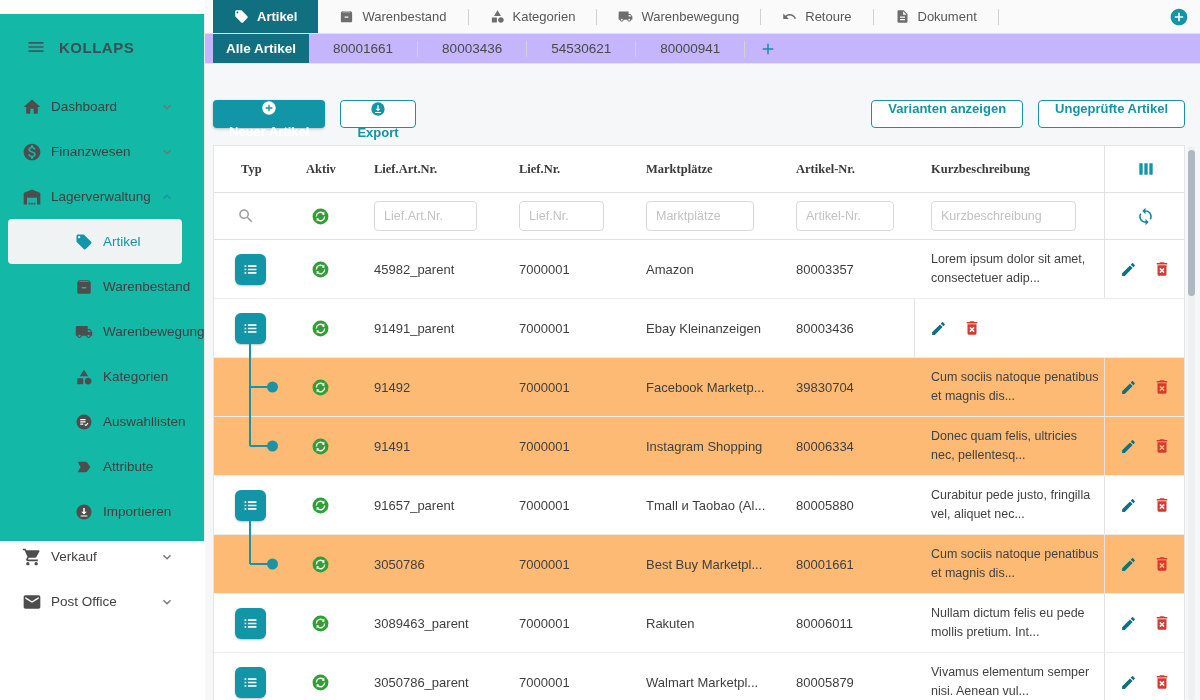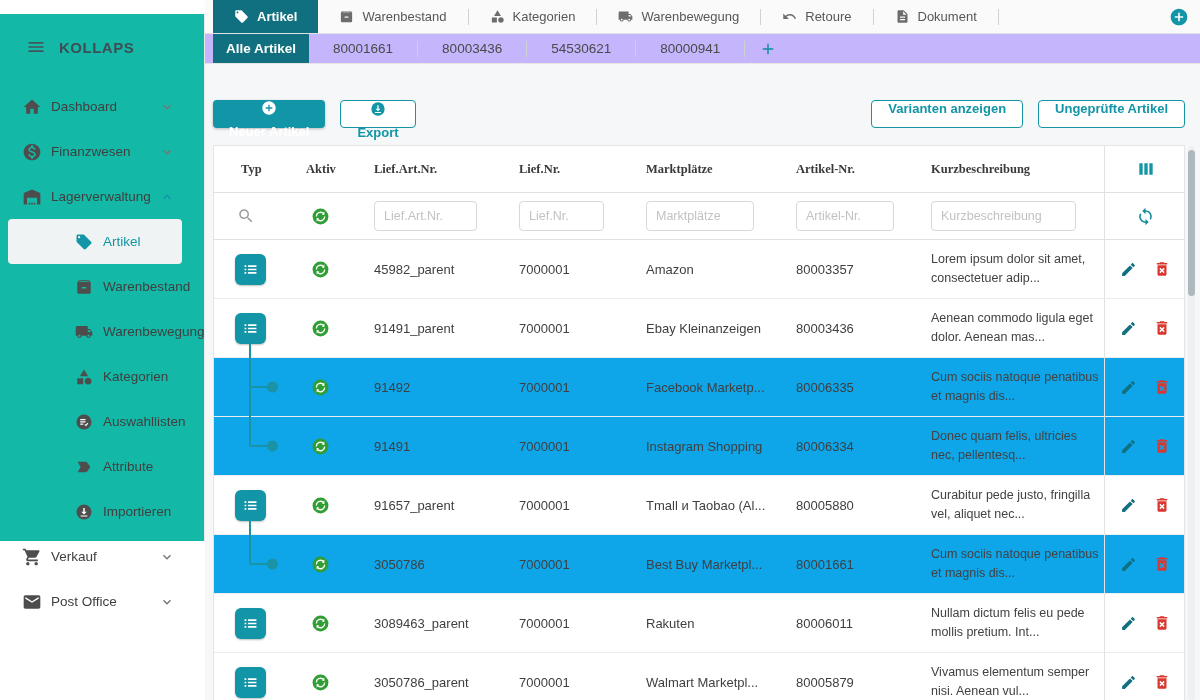--- a/index.html
+++ b/index.html
@@ -46,21 +46,21 @@
   .btn-primary{background:#1295a6;color:#fff;box-shadow:0 1px 3px rgba(0,0,0,.25);}
   .btn-outline{background:#fff;color:#1295a6;border:1px solid #1295a6;}
   .toolbar .spacer{margin-left:auto;}
 
   
   .card{position:absolute;left:8px;top:145px;width:972px;height:556px;background:#fff;border:1px solid #e4e6e6;border-bottom:none;box-sizing:border-box;overflow:hidden;}
   .trow{display:flex;border-bottom:1px solid #ececec;background:#fff;}
   .thead{height:46px;font-weight:bold;font-size:12.5px;color:#3a3a3a;border-bottom:1px solid #e0e0e0;font-family:Liberation Serif, serif;}
   .tfilter{height:46px;border-bottom:1px solid #e0e0e0;}
   .tdata{height:58px;font-size:13px;color:#3f3f3f;}
-  .tdata.shaded{background:#0ea5e9;}
+  .tdata.shaded{background:#fdba74;}
   .cell{flex:none;display:flex;align-items:center;height:100%;box-sizing:border-box;position:relative;}
   .c0{width:75px;} .c1{width:70px;} .c2{width:145px;} .c3{width:130px;} .c4{width:145px;} .c5{width:135px;} .c6{width:190px;}
   .c7{width:82px;border-left:1px solid #e2e2e2;justify-content:center;gap:16px;}
   .thead .c0{padding-left:27px;} .thead .c1{padding-left:17px;}
   .thead .c2,.thead .c3{padding-left:15px;} .thead .c4{padding-left:12px;}
   .thead .c5,.thead .c6{padding-left:17px;} .thead .c7{padding:0;}
   .tdata .c2,.tdata .c3{padding-left:15px;} .tdata .c4{padding-left:12px;}
   .tdata .c5,.tdata .c6{padding-left:17px;}
   .val{white-space:nowrap;}
   .kurz{width:172px;line-height:1.5;font-size:12.5px;color:#424242;}
@@ -478,23 +478,20 @@
             </div>
             <div class="cell c3">
               <span class="val">7000001</span>
             </div>
             <div class="cell c4">
               <span class="val">Ebay Kleinanzeigen</span>
             </div>
             <div class="cell c5">
               <span class="val">80003436</span>
             </div>
-            <div class="cell c6">
-              <div class="kurz">Aenean commodo ligula eget dolor. Aenean mas...</div>
-            </div>
             <div class="cell c7">
               <span class="ic act-edit">
                 <svg viewBox="0 0 24 24" fill="currentColor">
                   <path d="M3 17.25V21h3.75L17.81 9.94l-3.75-3.75L3 17.25zM20.71 7.04c.39-.39.39-1.02 0-1.41l-2.34-2.34c-.39-.39-1.02-.39-1.41 0l-1.83 1.83 3.75 3.75 1.83-1.83z"></path>
                 </svg>
               </span>
               <span class="ic act-del">
                 <svg viewBox="0 0 24 24" fill="currentColor">
                   <path d="M6 19c0 1.1.9 2 2 2h8c1.1 0 2-.9 2-2V7H6v12zm2.46-7.12 1.41-1.41L12 12.59l2.12-2.12 1.41 1.41L13.41 14l2.12 2.12-1.41 1.41L12 15.41l-2.12 2.12-1.41-1.41L10.59 14l-2.13-2.12zM15.5 4l-1-1h-5l-1 1H5v2h14V4h-3.5z"></path>
                 </svg>
@@ -518,21 +515,21 @@
             <div class="cell c2">
               <span class="val">91492</span>
             </div>
             <div class="cell c3">
               <span class="val">7000001</span>
             </div>
             <div class="cell c4">
               <span class="val">Facebook Marketp...</span>
             </div>
             <div class="cell c5">
-              <span class="val">80006335</span>
+              <span class="val">39830704</span>
             </div>
             <div class="cell c6">
               <div class="kurz">Cum sociis natoque penatibus et magnis dis...</div>
             </div>
             <div class="cell c7">
               <span class="ic act-edit">
                 <svg viewBox="0 0 24 24" fill="currentColor">
                   <path d="M3 17.25V21h3.75L17.81 9.94l-3.75-3.75L3 17.25zM20.71 7.04c.39-.39.39-1.02 0-1.41l-2.34-2.34c-.39-.39-1.02-.39-1.41 0l-1.83 1.83 3.75 3.75 1.83-1.83z"></path>
                 </svg>
               </span>

